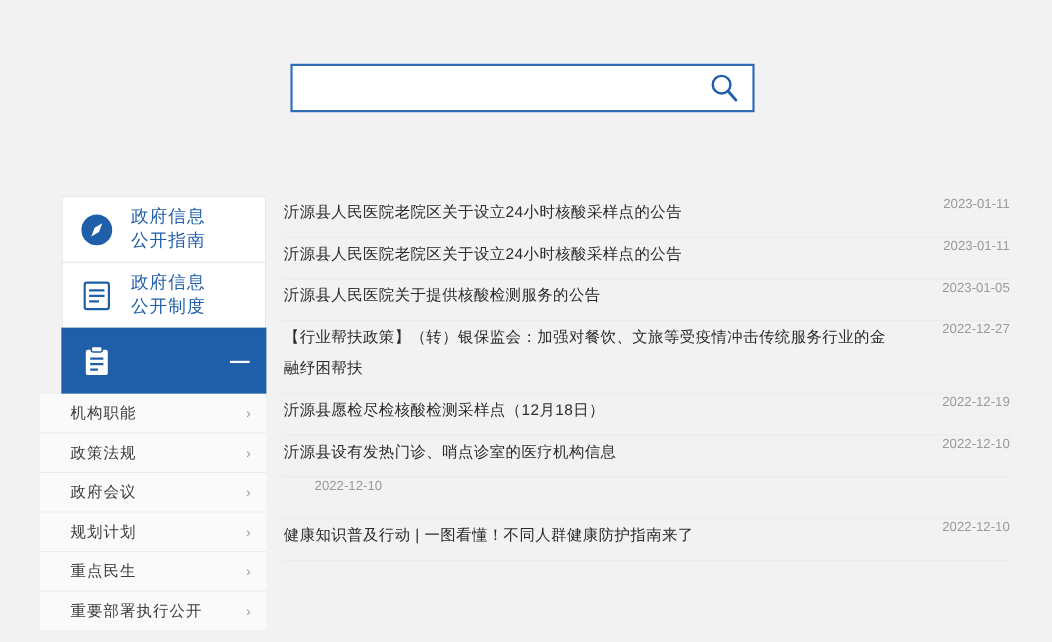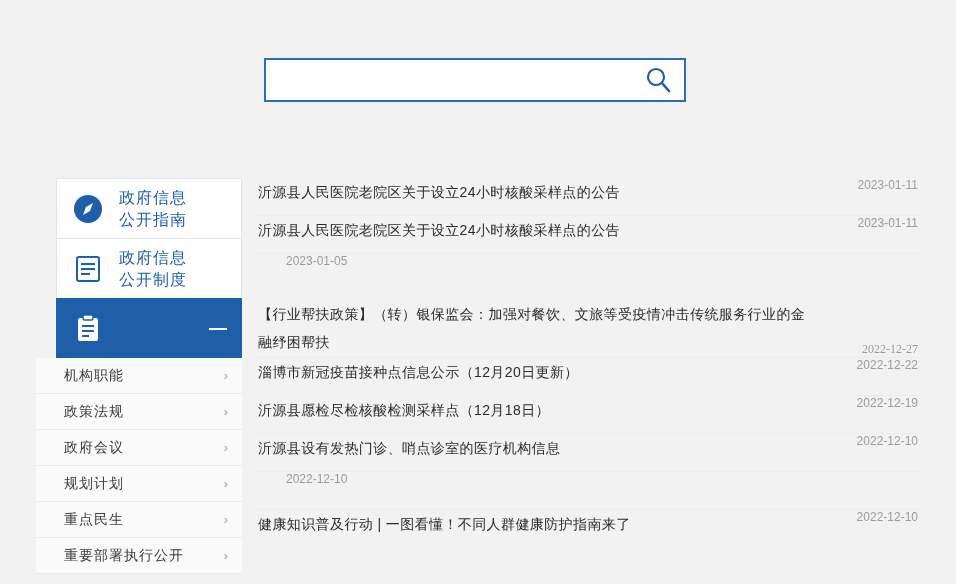--- a/index.html
+++ b/index.html
@@ -129,21 +129,21 @@
     width: 664px;
   }
   .list-row {
     min-height: 38px;
     border-bottom: 1px solid #ececec;
     display: flex;
     align-items: flex-start;
     padding: 0 2px;
     box-sizing: border-box;
   }
-  .list-row.tall { min-height: 66px; align-items: flex-end; font-family: Liberation Serif, serif; }
+  .list-row.tall { min-height: 66px; align-items: flex-start; }
   .row-title {
     flex: 1 1 auto;
     font-size: 14px;
     color: #2b2b2b;
     line-height: 28px;
     padding-right: 16px;
     letter-spacing: 0.4px;
   }
   .row-date {
     flex: 0 0 auto;
@@ -243,31 +243,28 @@
 
     <div class="list-row">
       <span class="row-title">沂源县人民医院老院区关于设立24小时核酸采样点的公告</span>
       <span class="row-date">2023-01-11</span>
     </div>
     <div class="list-row">
       <span class="row-title">沂源县人民医院老院区关于设立24小时核酸采样点的公告</span>
       <span class="row-date">2023-01-11</span>
     </div>
     <div class="list-row">
+      <span class="row-title">沂源县人民医院关于提供核酸检测服务的公告</span>
       <span class="row-date">2023-01-05</span>
     </div>
     <div class="list-row tall">
       <span class="row-title">【行业帮扶政策】（转）银保监会：加强对餐饮、文旅等受疫情冲击传统服务行业的金融纾困帮扶</span>
       <span class="row-date">2022-12-27</span>
     </div>
     <div class="list-row">
-      <span class="row-title">淄博市新冠疫苗接种点信息公示（12月20日更新）</span>
-      <span class="row-date">2022-12-22</span>
-    </div>
-    <div class="list-row">
       <span class="row-title">沂源县愿检尽检核酸检测采样点（12月18日）</span>
       <span class="row-date">2022-12-19</span>
     </div>
     <div class="list-row">
       <span class="row-title">沂源县设有发热门诊、哨点诊室的医疗机构信息</span>
       <span class="row-date">2022-12-10</span>
     </div>
     <div class="list-row">
       <span class="row-date">2022-12-10</span>
     </div>

